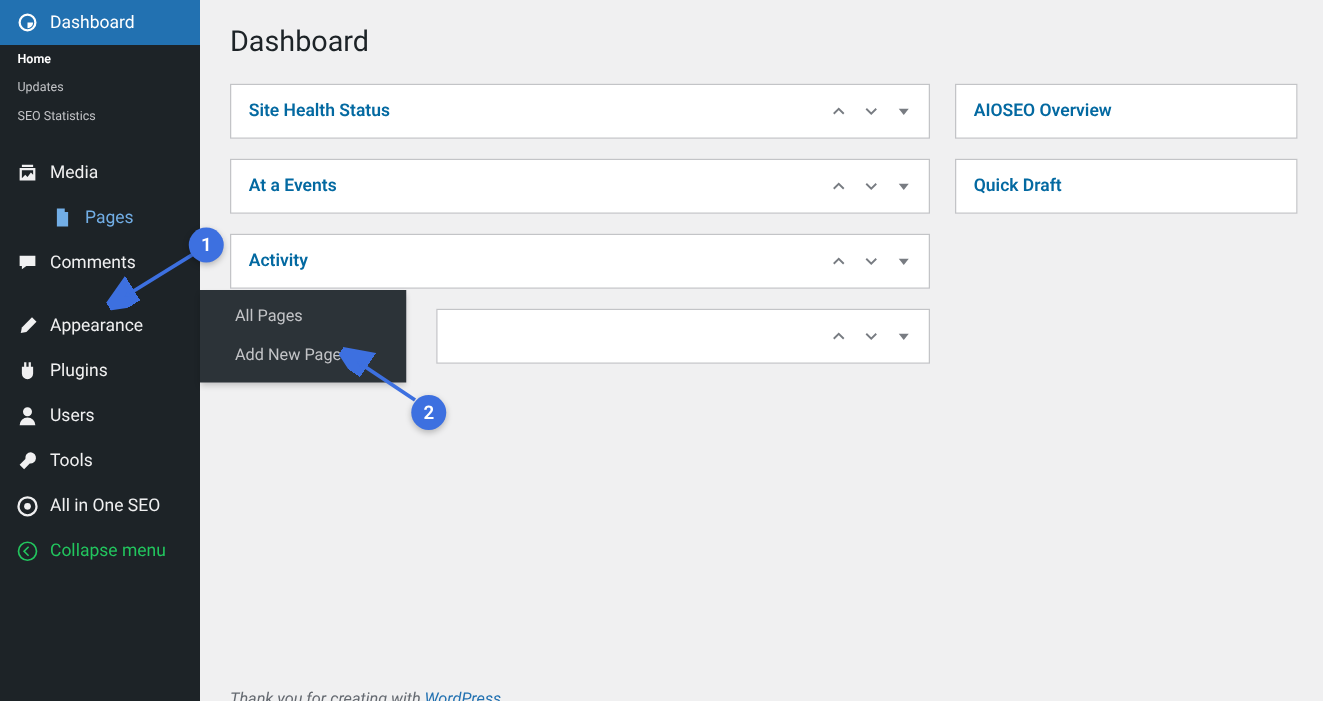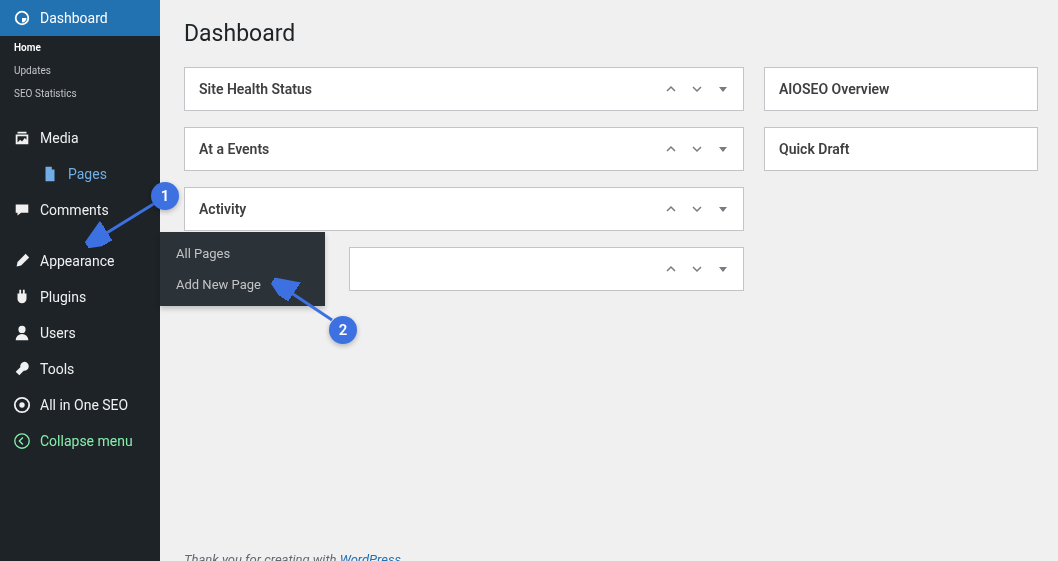--- a/index.html
+++ b/index.html
@@ -64,21 +64,21 @@
 .submenu {
   position: absolute;
   left: 160px;
   top: 232px;
   width: 165px;
   background: #2c3338;
   box-shadow: 0 3px 5px rgba(0,0,0,.2);
   padding: 6px 0;
 }
 .submenu-item {
-  padding: 8px 16px;
+  padding: 8px 28px;
   color: #c3c4c7;
   font-size: 13px;
   cursor: pointer;
 }
 .content {
   position: absolute;
   left: 160px;
   top: 0;
   right: 0;
   padding: 20px 20px 20px 24px;
@@ -101,21 +101,21 @@
   margin-bottom: 16px;
   height: 44px;
   display: flex;
   align-items: center;
   padding: 0 14px;
   justify-content: space-between;
 }
 .panel-title {
   font-size: 14px;
   font-weight: 600;
-  color: #404040;
+  color: #0369a1;
 }
 .panel-controls {
   display: flex;
   gap: 14px;
   color: #787c82;
   align-items: center;
 }
 .ctrl { width:12px; height:12px; display:inline-flex; align-items:center; justify-content:center; }
 .annot-circle {
   position: absolute;
@@ -225,21 +225,21 @@
   </div>
   <div class="sidebar-item">
     <span class="icon">
       <svg width="18" height="18" viewBox="0 0 20 20">
           <circle cx="10" cy="10" r="8" fill="none" stroke="currentColor" stroke-width="2"></circle>
           <circle cx="10" cy="10" r="3" fill="currentColor"></circle>
         </svg>
     </span>
     <span>All in One SEO</span>
   </div>
-  <div class="sidebar-item" style="color:#86efac">
+  <div class="sidebar-item" style="color:#22c55e">
     <span class="icon">
       <svg width="18" height="18" viewBox="0 0 20 20">
           <circle cx="10" cy="10" r="8" fill="none" stroke="currentColor" stroke-width="1.5"></circle>
           <path d="M11 6l-4 4 4 4" fill="none" stroke="currentColor" stroke-width="1.5"></path>
         </svg>
     </span>
     <span>Collapse menu</span>
   </div>
 </div>
 

